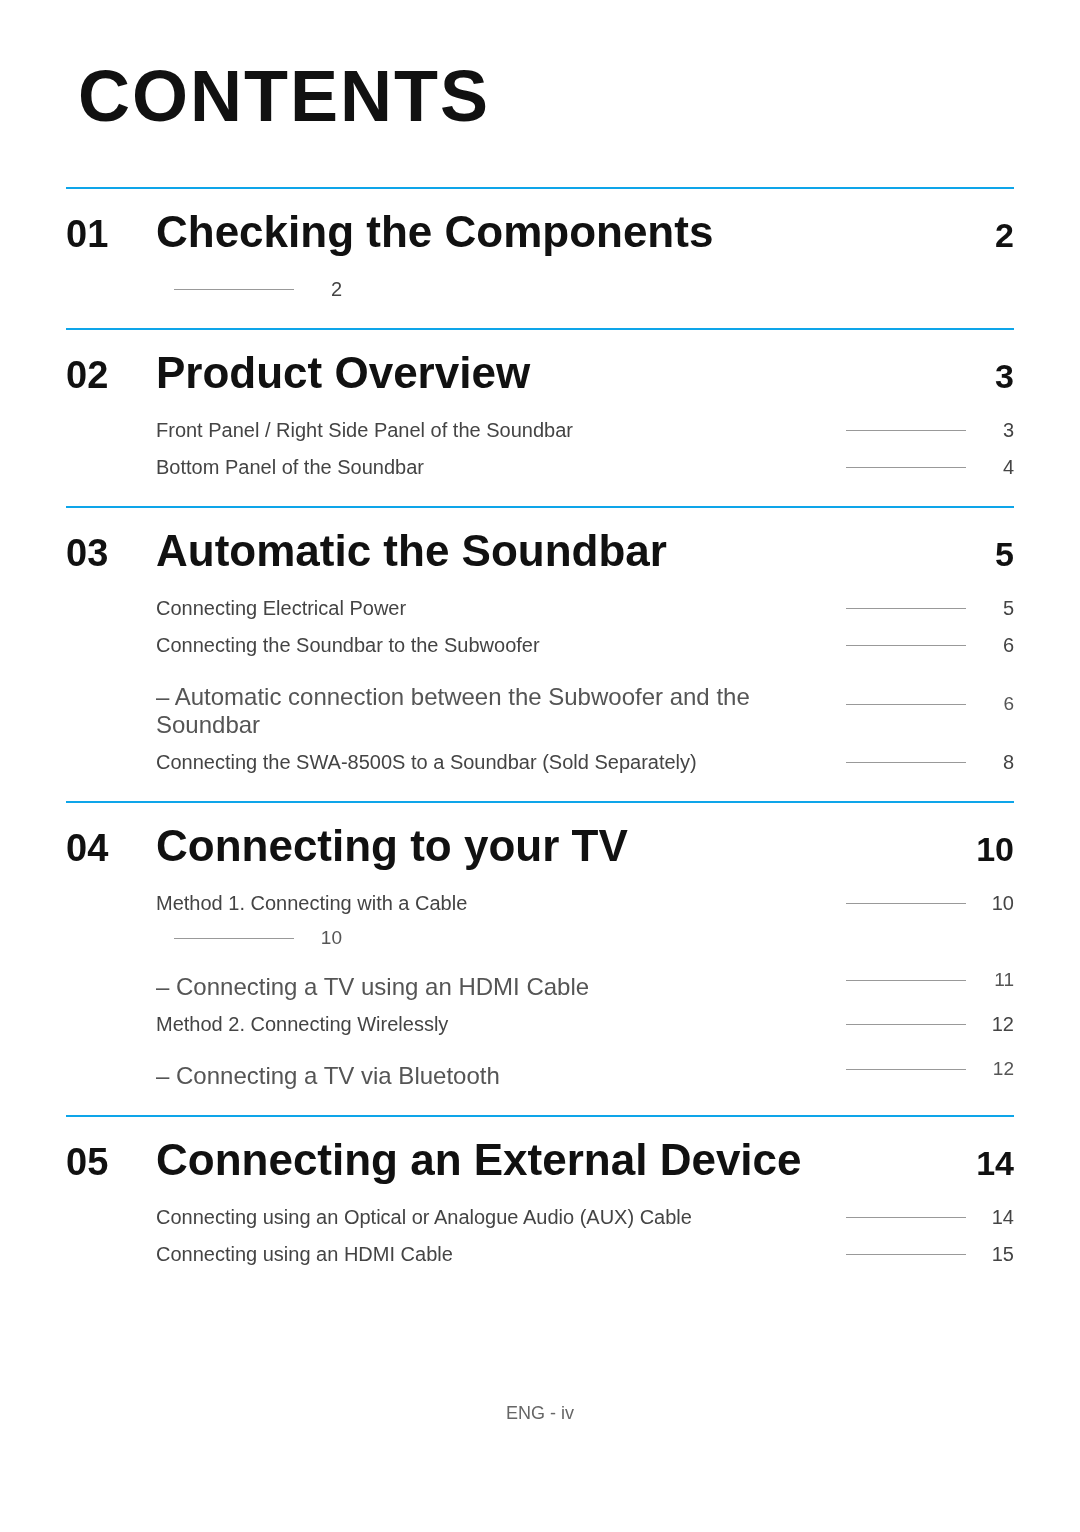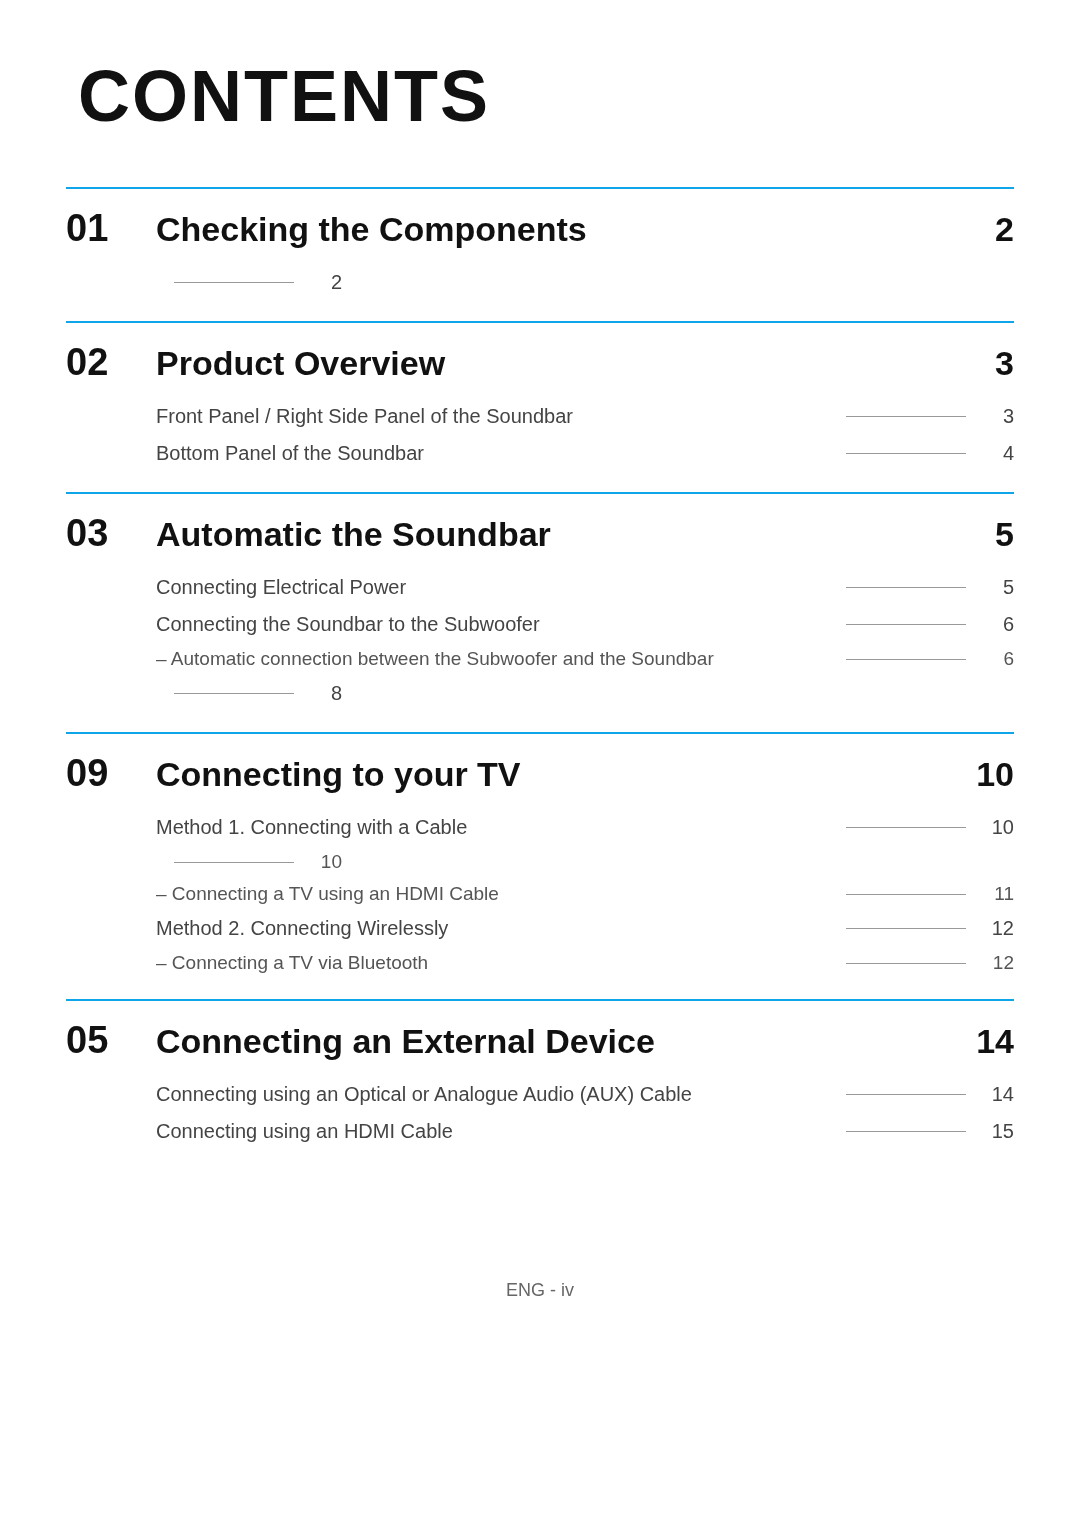--- a/index.html
+++ b/index.html
@@ -38,21 +38,21 @@
     }
 
     .section-number {
       font-size: 38px;
       font-weight: 800;
       color: #111111;
       min-width: 90px;
     }
 
     .section-title {
-      font-size: 34px;
+      font-size: 44px;
       font-weight: 800;
       color: #111111;
       flex: 1;
     }
 
     .section-page {
       font-size: 34px;
       font-weight: 800;
       color: #111111;
       min-width: 60px;
@@ -90,23 +90,24 @@
       text-align: right;
     }
 
     .sub-entry {
       display: flex;
       align-items: center;
       padding: 5px 0;
     }
 
     .sub-entry-text {
-      font-size: 19px;
+      font-size: 24px;
       color: #555555;
       flex: 1;
+      margin-top: 14px;
     }
 
     .sub-entry-line {
       flex: 0 0 120px;
       height: 1px;
       background: #999999;
       margin: 0 18px;
     }
 
     .sub-entry-page {
@@ -177,28 +178,29 @@
           <span class="entry-text">Connecting the Soundbar to the Subwoofer</span>
           <span class="entry-line"></span>
           <span class="entry-page">6</span>
         </div>
         <div class="sub-entry">
           <span class="sub-entry-text">–  Automatic connection between the Subwoofer and the Soundbar</span>
           <span class="sub-entry-line"></span>
           <span class="sub-entry-page">6</span>
         </div>
         <div class="entry">
+          <span class="entry-text">Connecting the SWA-8500S to a Soundbar (Sold Separately)</span>
           <span class="entry-line"></span>
           <span class="entry-page">8</span>
         </div>
       </div>
     </div>
     <div class="section">
       <div class="section-header">
-        <span class="section-number">09</span>
+        <span class="section-number">04</span>
         <span class="section-title">Connecting to your TV</span>
         <span class="section-page">10</span>
       </div>
       <div class="entries">
         <div class="entry">
           <span class="entry-text">Method 1. Connecting with a Cable</span>
           <span class="entry-line"></span>
           <span class="entry-page">10</span>
         </div>
         <div class="sub-entry">

